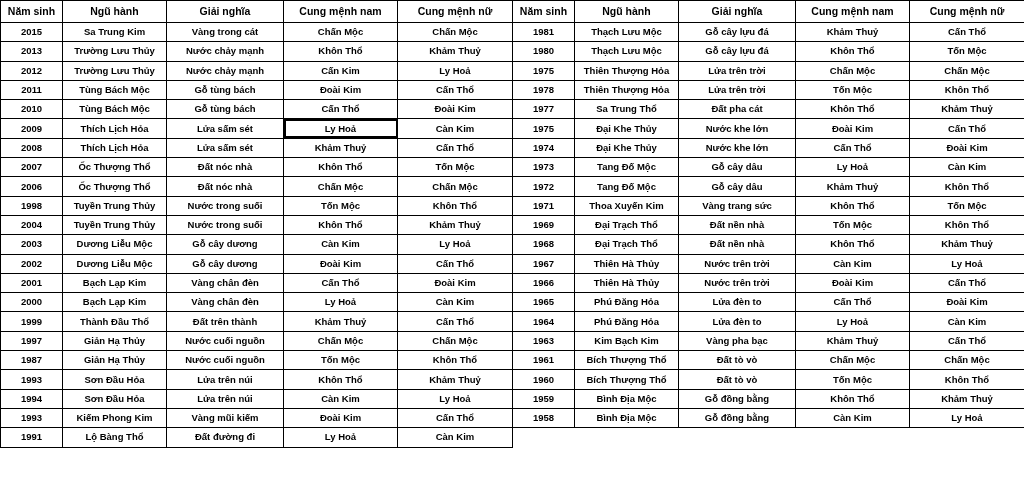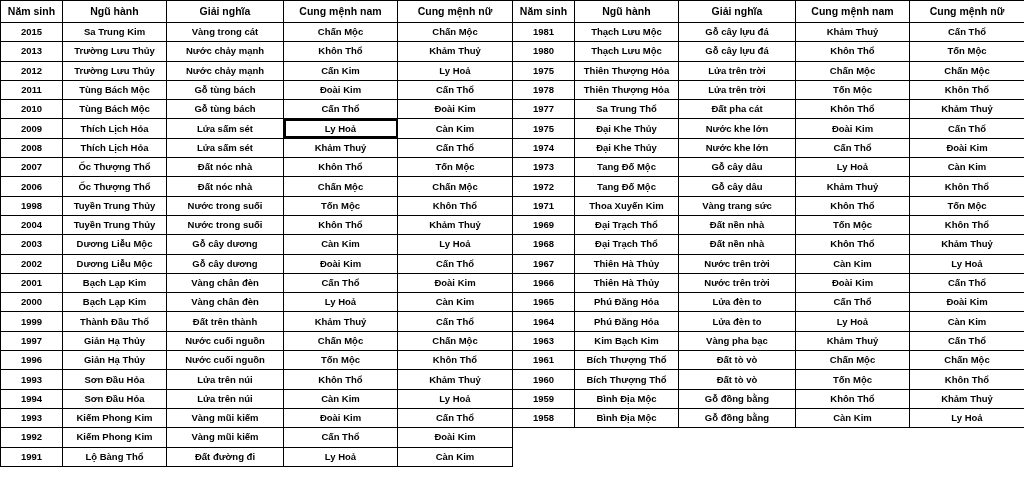--- a/index.html
+++ b/index.html
@@ -198,21 +198,21 @@
             <td>Cấn Thổ</td>
           </tr>
           <tr>
             <td>1997</td>
             <td>Giản Hạ Thủy</td>
             <td>Nước cuối nguồn</td>
             <td>Chấn Mộc</td>
             <td>Chấn Mộc</td>
           </tr>
           <tr>
-            <td>1996</td>
+            <td>1987</td>
             <td>Giản Hạ Thủy</td>
             <td>Nước cuối nguồn</td>
             <td>Tốn Mộc</td>
             <td>Khôn Thổ</td>
           </tr>
           <tr>
             <td>1993</td>
             <td>Sơn Đầu Hỏa</td>
             <td>Lửa trên núi</td>
             <td>Khôn Thổ</td>
@@ -224,27 +224,20 @@
             <td>Lửa trên núi</td>
             <td>Càn Kim</td>
             <td>Ly Hoả</td>
           </tr>
           <tr>
             <td>1993</td>
             <td>Kiếm Phong Kim</td>
             <td>Vàng mũi kiếm</td>
             <td>Đoài Kim</td>
             <td>Cấn Thổ</td>
-          </tr>
-          <tr>
-            <td>1992</td>
-            <td>Kiếm Phong Kim</td>
-            <td>Vàng mũi kiếm</td>
-            <td>Cấn Thổ</td>
-            <td>Đoài Kim</td>
           </tr>
           <tr>
             <td>1991</td>
             <td>Lộ Bàng Thổ</td>
             <td>Đất đường đi</td>
             <td>Ly Hoả</td>
             <td>Càn Kim</td>
           </tr>
         </tbody>
     </table>

